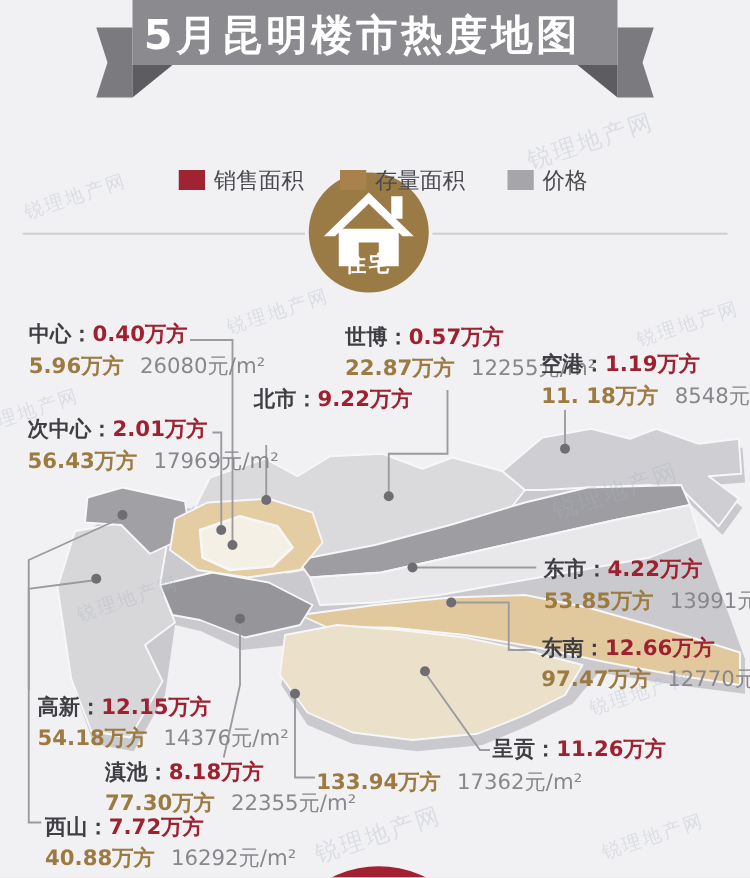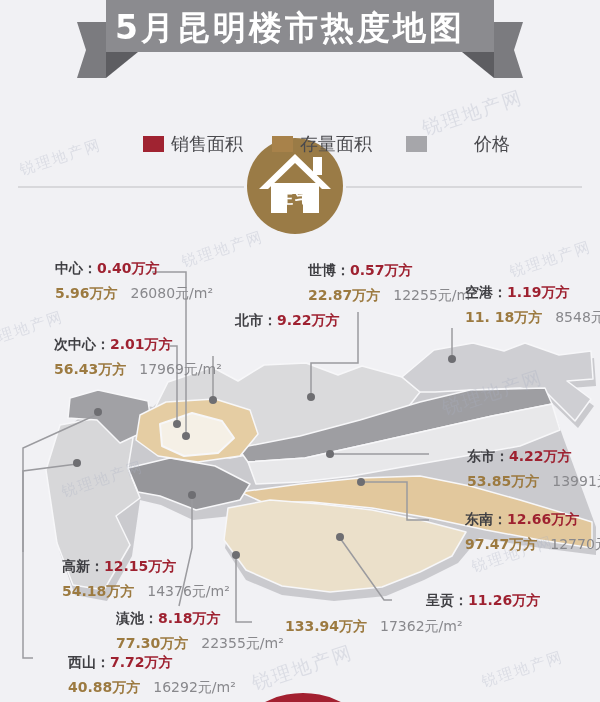--- a/index.html
+++ b/index.html
@@ -15,23 +15,23 @@
   .banner-title { position:absolute; left:106px; top:4px; width:368px; height:48px;
         color:#ffffff; font-size:33px; font-weight:800; letter-spacing:3px;
         text-align:center; line-height:48px; }
   .legend { position:absolute; left:0; top:108px; width:600px; height:24px; }
   .legend-item { position:absolute; display:flex; align-items:center;margin-top:24px; }
   .legend-item .sw { display:inline-block; width:21px; height:16px; margin-right:7px; }
   .sw-sales { background:#a02331; }
   .sw-stock { background:#a8824a; }
   .sw-price { background:#a6a6aa; }
   .legend-item .lt { font-size:18px; color:#4a4a4e; }
-  .zhuzhai { position:absolute; left:247px; top:186px; width:96px; text-align:center;
+  .zhuzhai { position:absolute; left:247px; top:200px; width:96px; text-align:center;
         color:#ffffff; font-size:17px; font-weight:700; letter-spacing:2px; }
-  .rlabel { position:absolute; font-size:14px; line-height:25px; white-space:nowrap;margin-left:32px; }
+  .rlabel { position:absolute; font-size:17px; line-height:25px; white-space:nowrap; }
   .rlabel .nm { color:#3f3f43; font-weight:700; }
   .rlabel .sv { color:#9e2130; font-weight:700; }
   .rlabel .stv { color:#9c7a40; font-weight:700; margin-right:13px; }
   .rlabel .pv { color:#88888c; font-weight:400; }
   .rlabel .ind { margin-left:16px; }
 </style>
 </head>
 <body>
 
 <div class="stage">
@@ -133,21 +133,21 @@
 
     <div class="legend">
       <div class="legend-item" style="left:143px;">
         <span class="sw sw-sales"></span>
         <span class="lt">销售面积</span>
       </div>
       <div class="legend-item" style="left:272px;">
         <span class="sw sw-stock"></span>
         <span class="lt">存量面积</span>
       </div>
-      <div class="legend-item" style="left:406px;gap:40px;">
+      <div class="legend-item" style="left:406px;">
         <span class="sw sw-price"></span>
         <span class="lt">价格</span>
       </div>
     </div>
 
     <div class="zhuzhai">住宅</div>
 
     <div class="rlabel" style="left:23px; top:256px;">
       <div><span class="nm">中心：</span><span class="sv">0.40万方</span></div>
       <div><span class="stv">5.96万方</span><span class="pv">26080元/m²</span></div>

